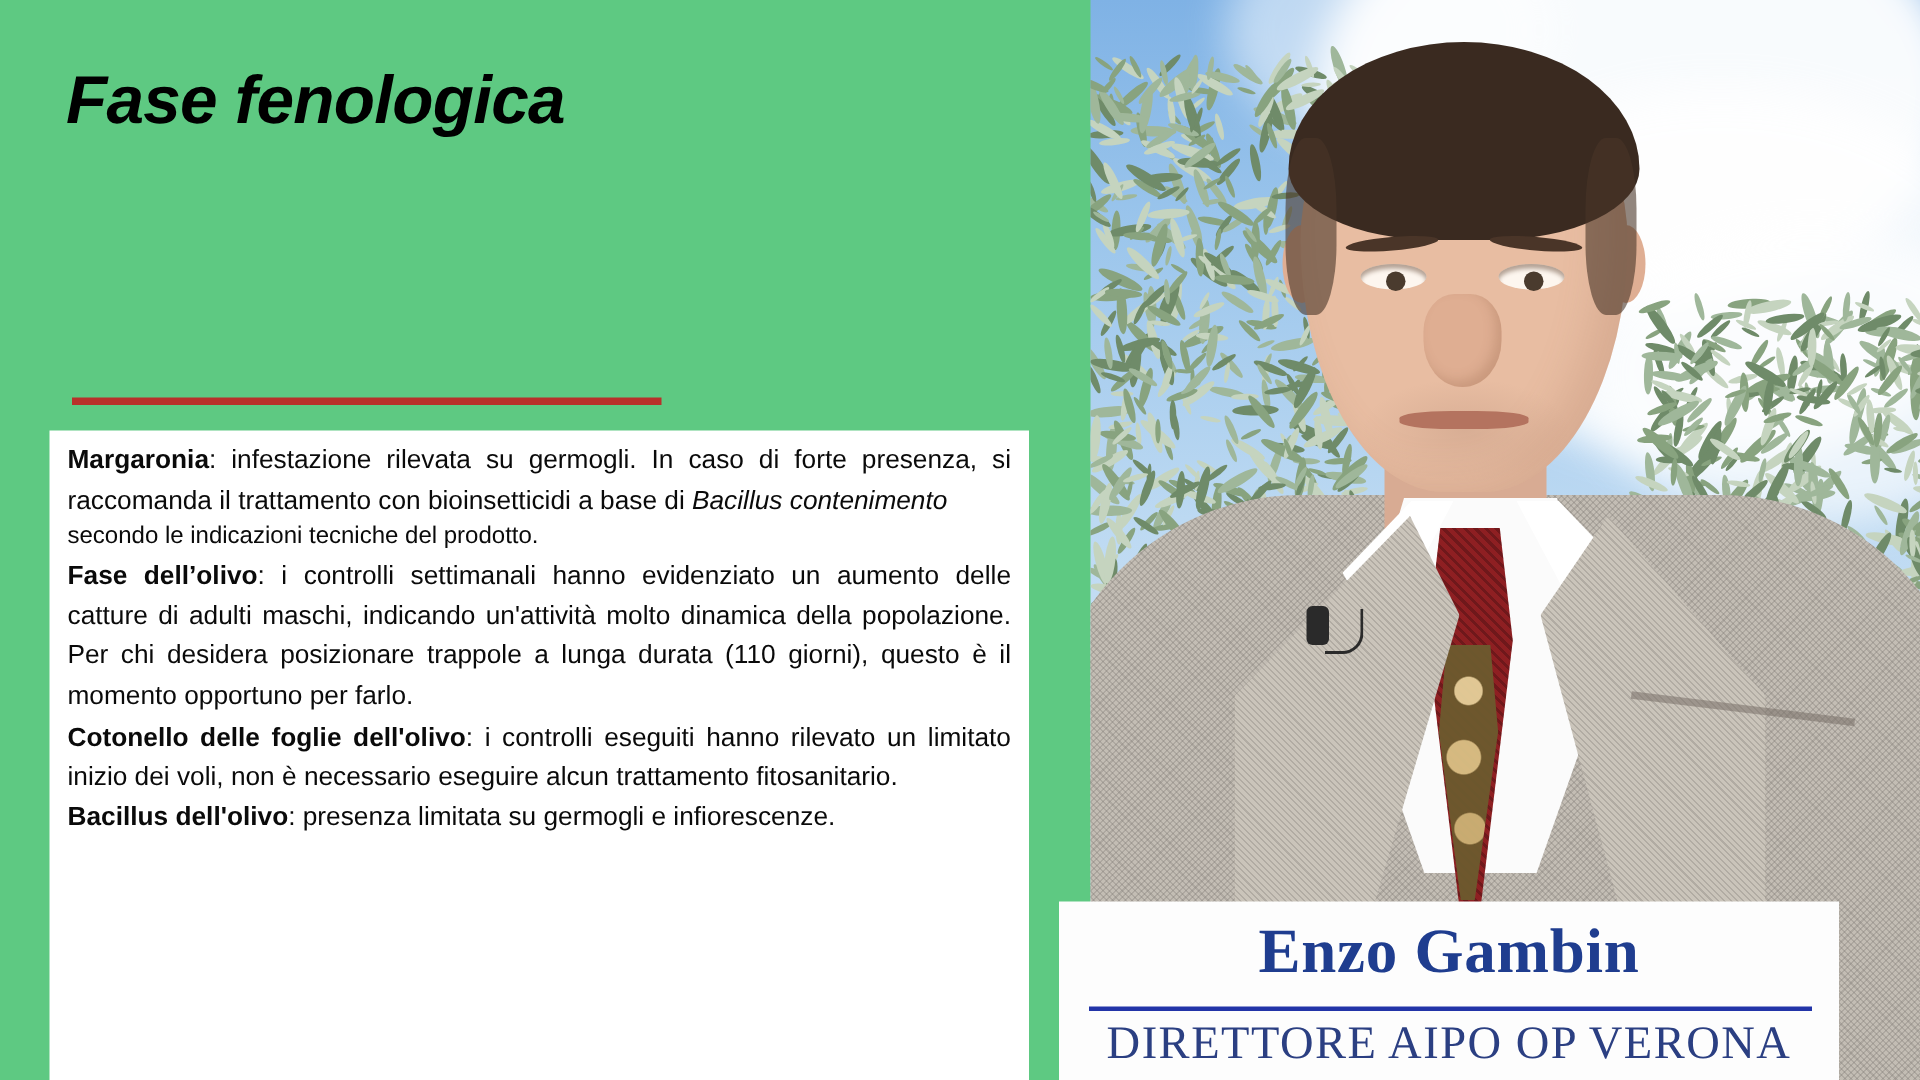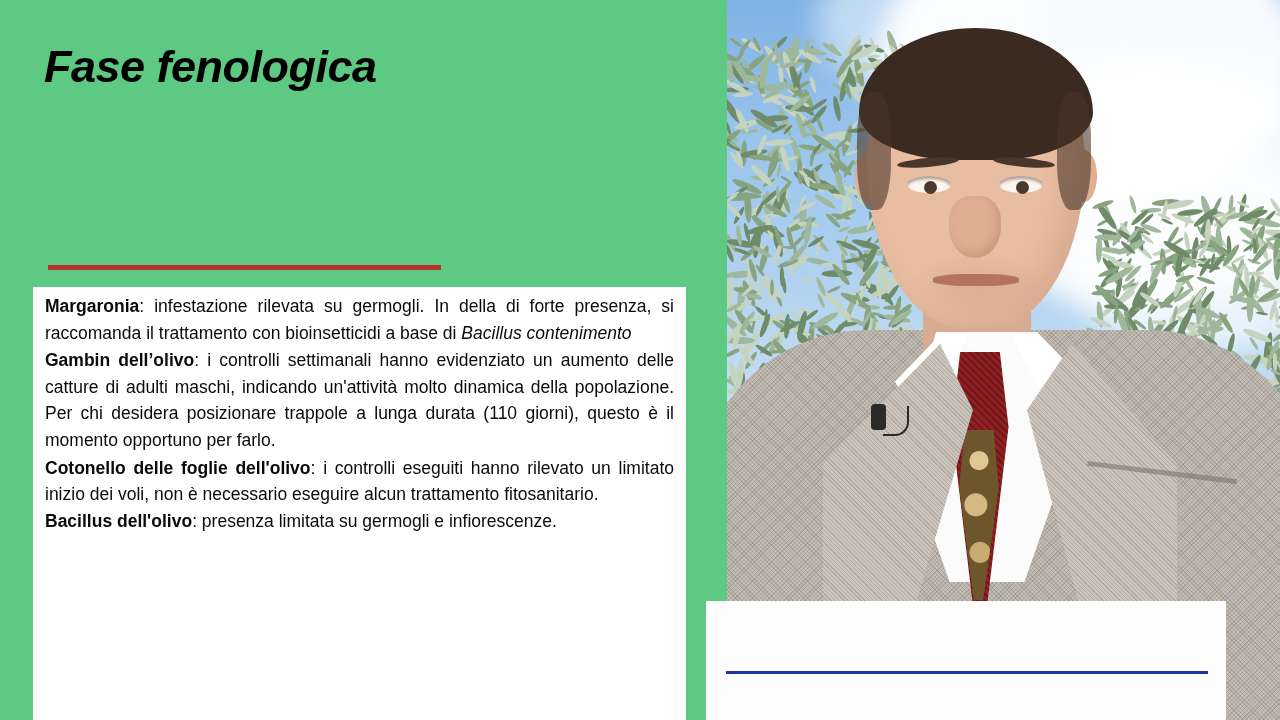--- a/index.html
+++ b/index.html
@@ -351,23 +351,24 @@
   <div class="slide-panel">
 
     <div class="slide-title">Fase fenologica</div>
 
 
     <div class="sec-rule"></div>
 
     <div class="card card-body">
 
 
-      <p class="para j"><b>Margaronia</b><span>: infestazione rilevata su germogli. In della di forte presenza, si raccomanda il trattamento con bioinsetticidi a base di </span><i>Bacillus contenimento</i></p>
-
-      <p class="para j"><b>Gambin dell’olivo</b><span>: i controlli settimanali hanno evidenziato un aumento delle catture di adulti maschi, indicando un'attività molto dinamica della popolazione. Per chi desidera posizionare trappole a lunga durata (110 giorni), questo è il momento opportuno per farlo.</span></p>
+      <p class="para j"><b>Margaronia</b><span>: infestazione rilevata su germogli. In caso di forte presenza, si raccomanda il trattamento con bioinsetticidi a base di </span><i>Bacillus contenimento</i></p>
+      <p class="para small">secondo le indicazioni tecniche del prodotto.</p>
+
+      <p class="para j"><b>Fase dell’olivo</b><span>: i controlli settimanali hanno evidenziato un aumento delle catture di adulti maschi, indicando un'attività molto dinamica della popolazione. Per chi desidera posizionare trappole a lunga durata (110 giorni), questo è il momento opportuno per farlo.</span></p>
 
       <p class="para j tight"><b>Cotonello delle foglie dell'olivo</b><span>: i controlli eseguiti hanno rilevato un limitato inizio dei voli, non è necessario eseguire alcun trattamento fitosanitario.</span></p>
 
       <p class="para"><b>Bacillus dell'olivo</b><span>: presenza limitata su germogli e infiorescenze.</span></p>
     </div>
   </div>
 
   <div class="video">
 
     <div class="sky-cloud cloud-a"></div>
@@ -2253,16 +2254,18 @@
       <div class="eye l"></div>
       <div class="eye r"></div>
       <div class="pupil l"></div>
       <div class="pupil r"></div>
       <div class="nose"></div>
       <div class="mouth"></div>
     </div>
   </div>
 
   <div class="name-banner">
+    <div class="name-line1">Enzo Gambin</div>
     <div class="name-rule"></div>
+    <div class="name-line2">DIRETTORE  AIPO OP  VERONA</div>
   </div>
 
 </div>
 
 </body></html>

